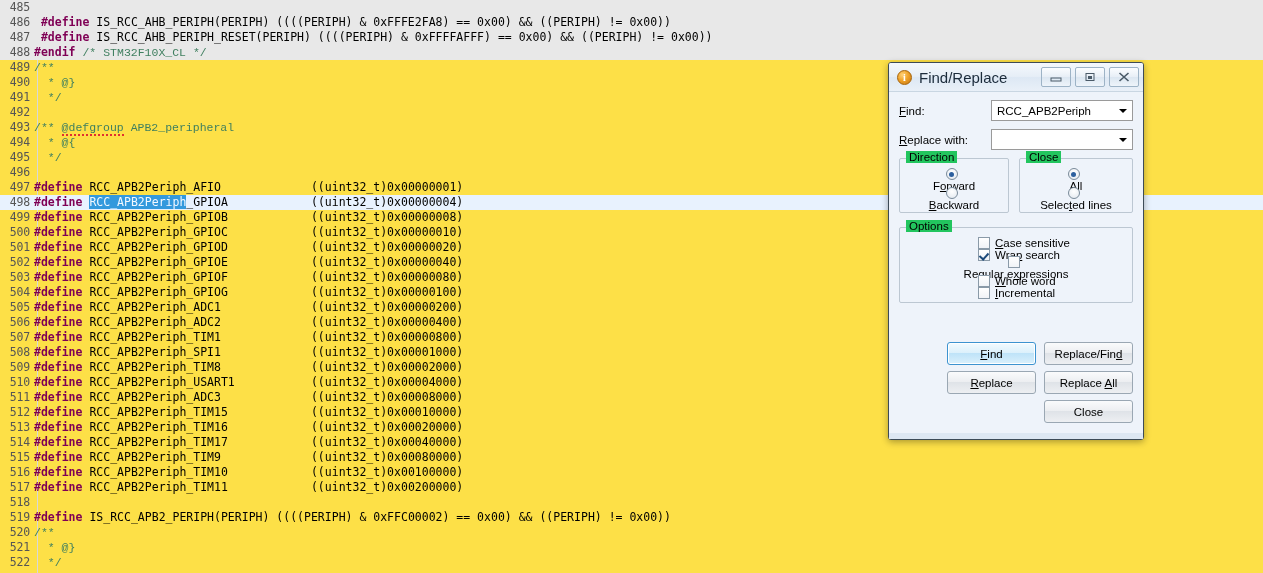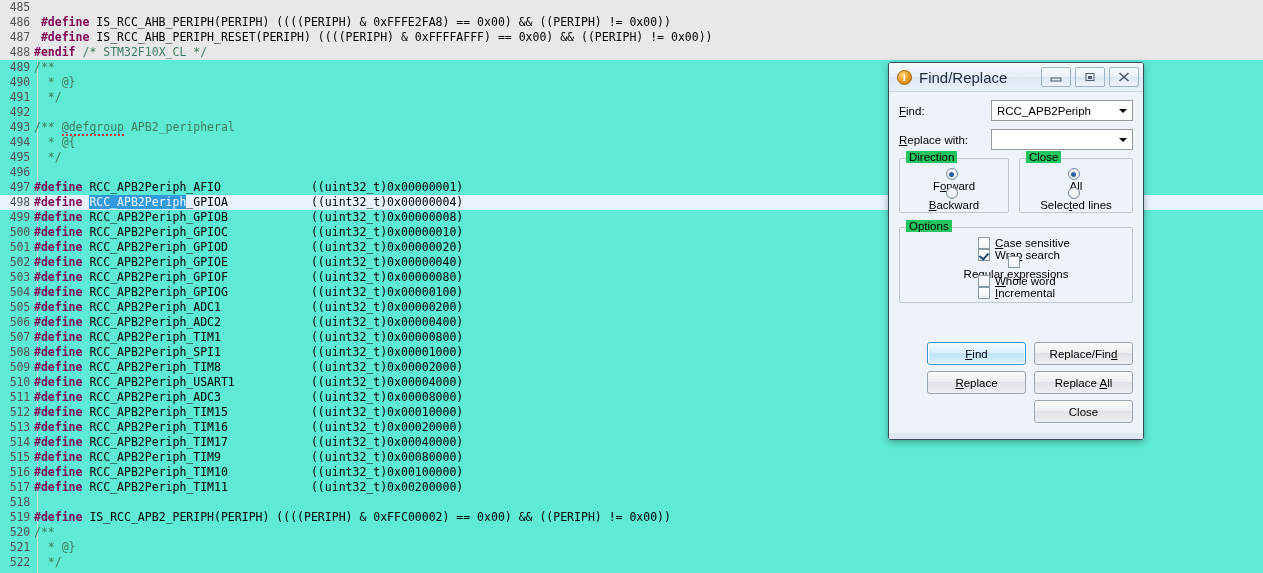--- a/index.html
+++ b/index.html
@@ -13,21 +13,21 @@
     overflow: hidden;
     font-family: "Liberation Sans", sans-serif;
     position: relative;
   }
 
   
   #editor {
     position: absolute;
     left: 0; top: 0;
     width: 1263px; height: 573px;
-    background: #5eead4;
+    background: #fde047;
     overflow: hidden;
   }
   .code-area {
     position: absolute;
     left: 0; top: 0;
     width: 1263px;
     font-family: "DejaVu Sans Mono", "Liberation Mono", monospace;
     font-size: 11.5px;
     line-height: 15px;
     white-space: pre;
@@ -58,21 +58,21 @@
     position: absolute;
     left: 37px; top: 0;
     width: 1px; height: 573px;
     background: #d8d8d8;
   }
   .src { display: inline; }
 
   
   .t-pre     { color: #7f0055; font-weight: bold; margin-top: 24px; }   
   .t-plain   { color: #000000; }
-  .t-comment { color: #3f7f5f; }
+  .t-comment { color: #3f7f5f; font-family: Liberation Mono, monospace; }
   .t-sel     { background: #3399dd; color: #f2f8ff; }
   .t-spell   { border-bottom: 2px dotted #e03030; }
 
   
   #dialog {
     position: absolute;
     left: 888px; top: 62px;
     width: 256px; height: 378px;
     border: 1px solid #3d4b57;
     border-radius: 3px;
@@ -237,21 +237,21 @@
   .ul { text-decoration: underline; }
 
   
   .btn-area {
     position: absolute;
     left: 10px; right: 10px;
     bottom: 10px;
   }
   .btn-row { display: flex; justify-content: flex-end; gap: 8px; margin-bottom: 6px; }
   .btn {
-    width: 99px; height: 23px;
+    width: 89px; height: 23px;
     border: 1px solid #9aa7b3;
     border-radius: 3px;
     background: linear-gradient(to bottom, #fafbfc 0%, #eceef1 47%, #dfe3e8 50%, #edeff2 100%);
     font-size: 11.5px;
     color: #000;
     display: flex;
     align-items: center;
     justify-content: center;
     box-sizing: border-box;
   }

